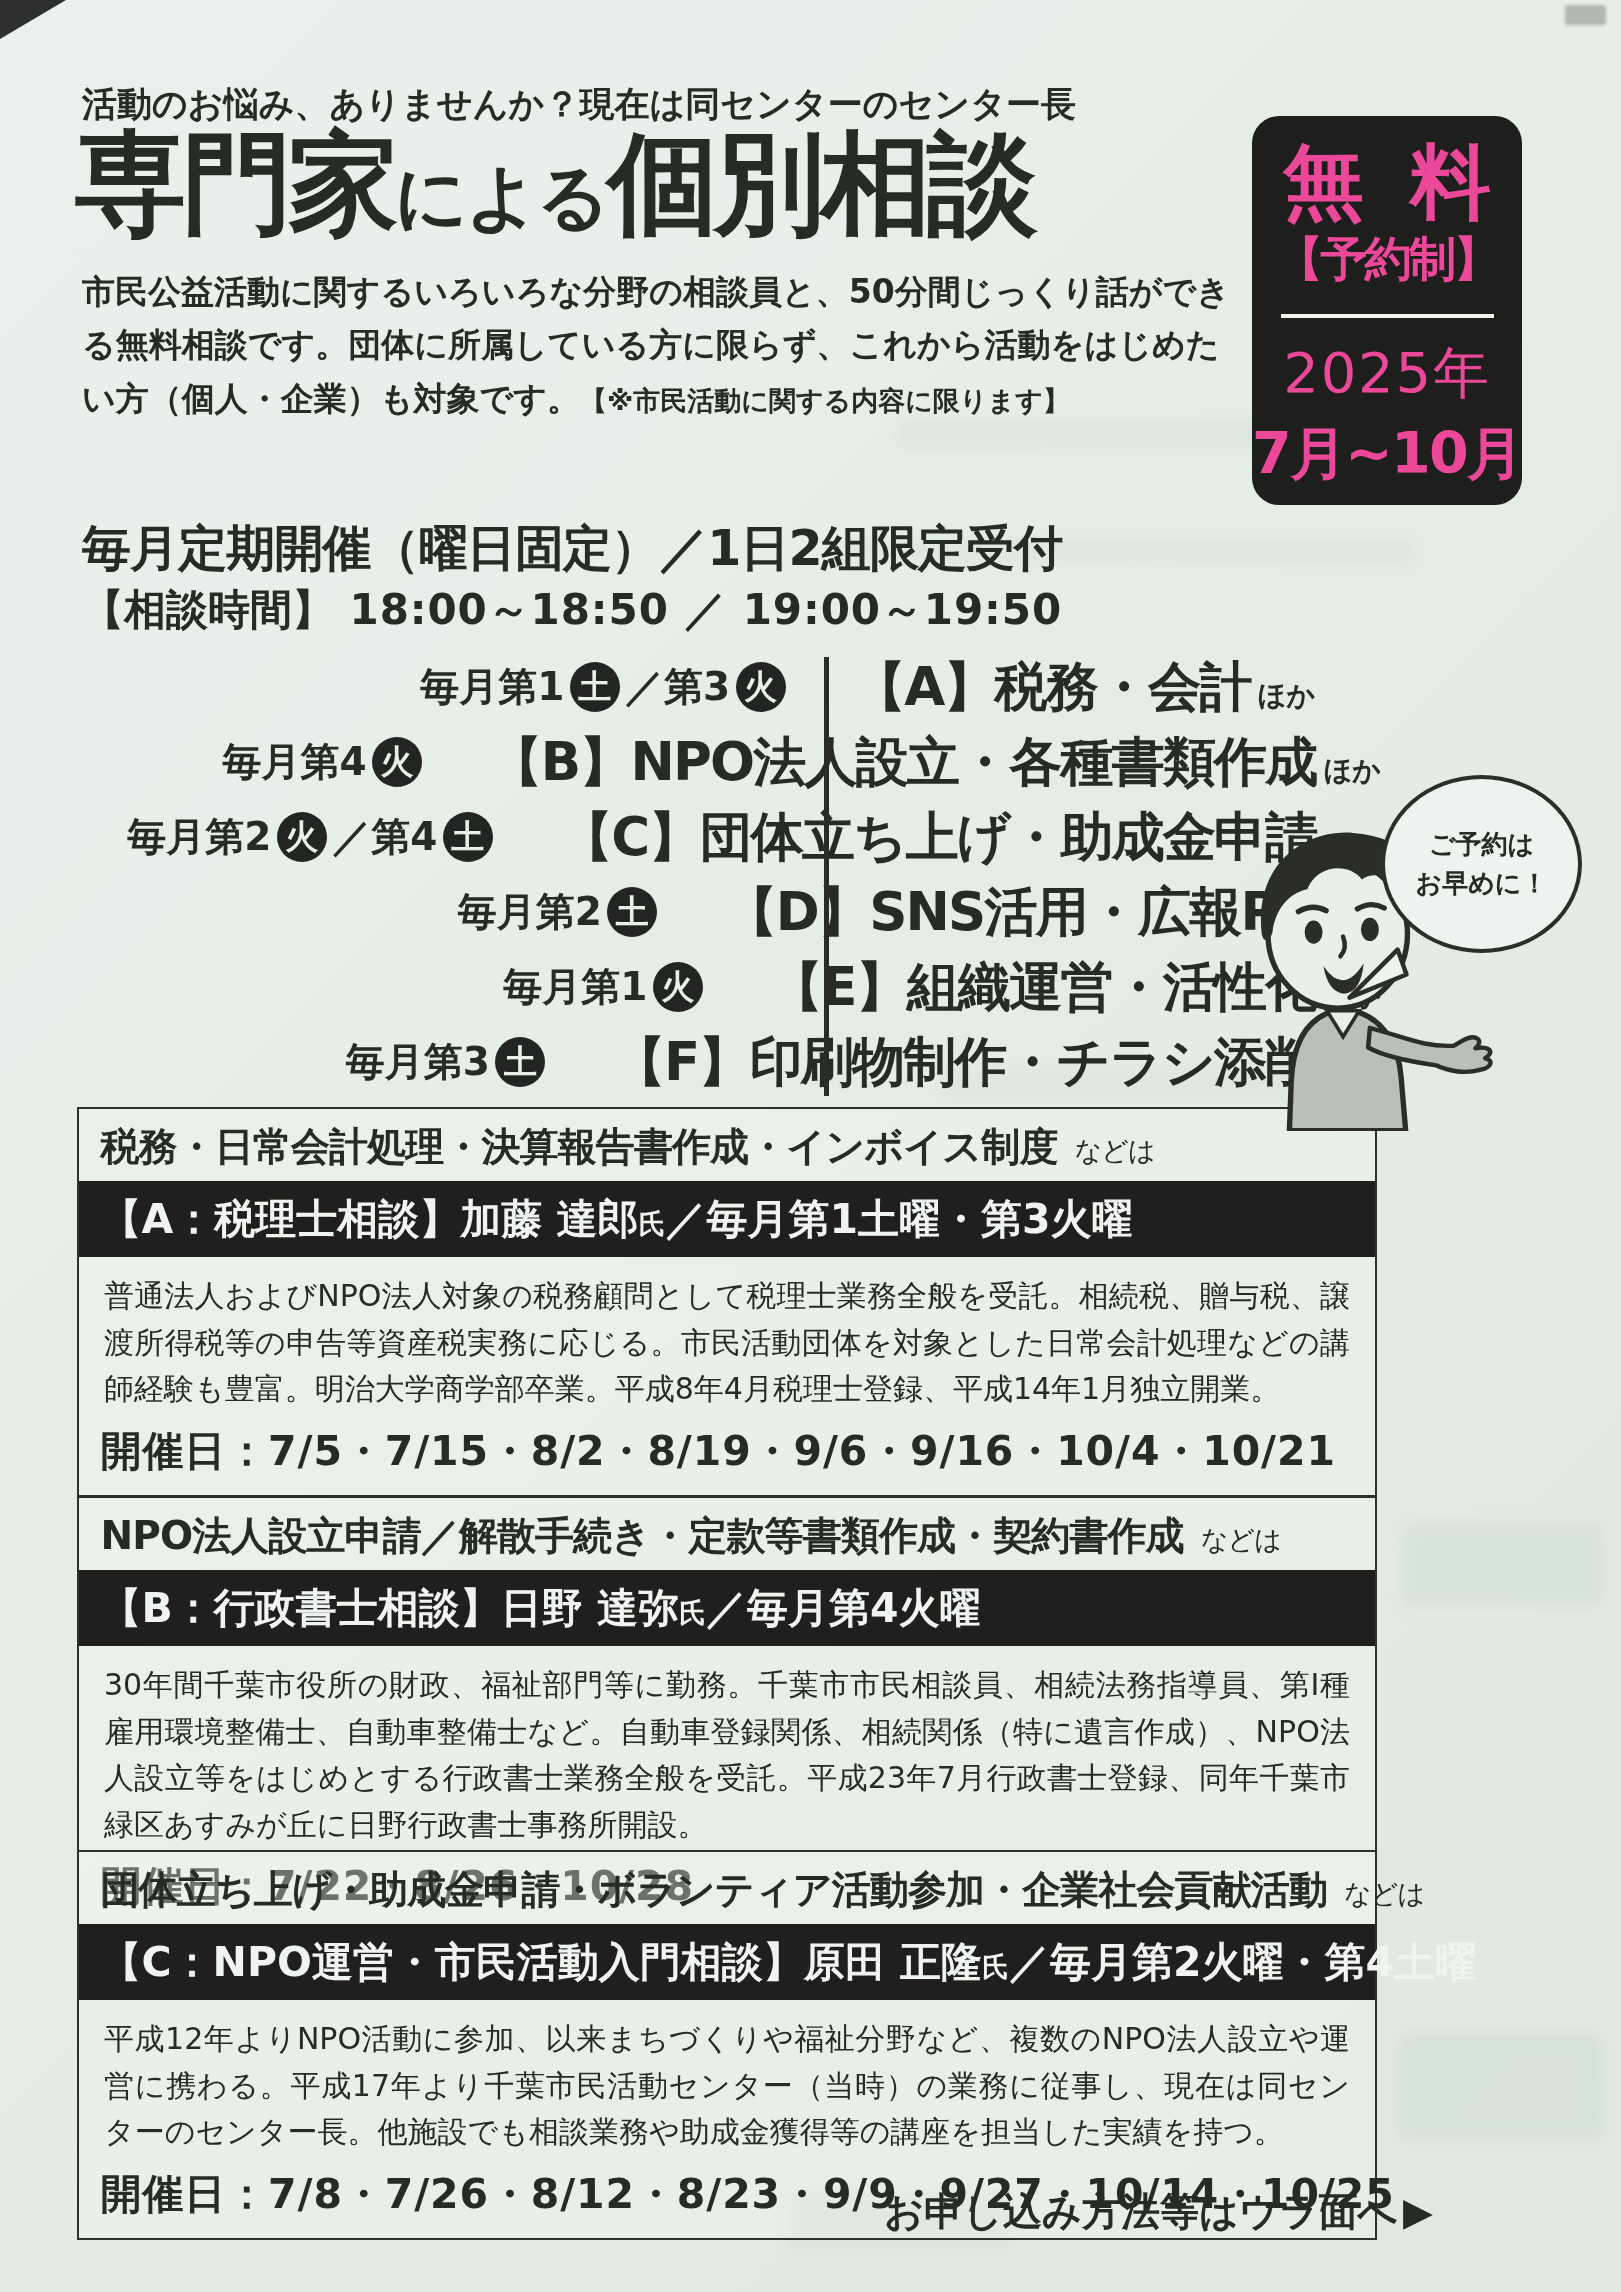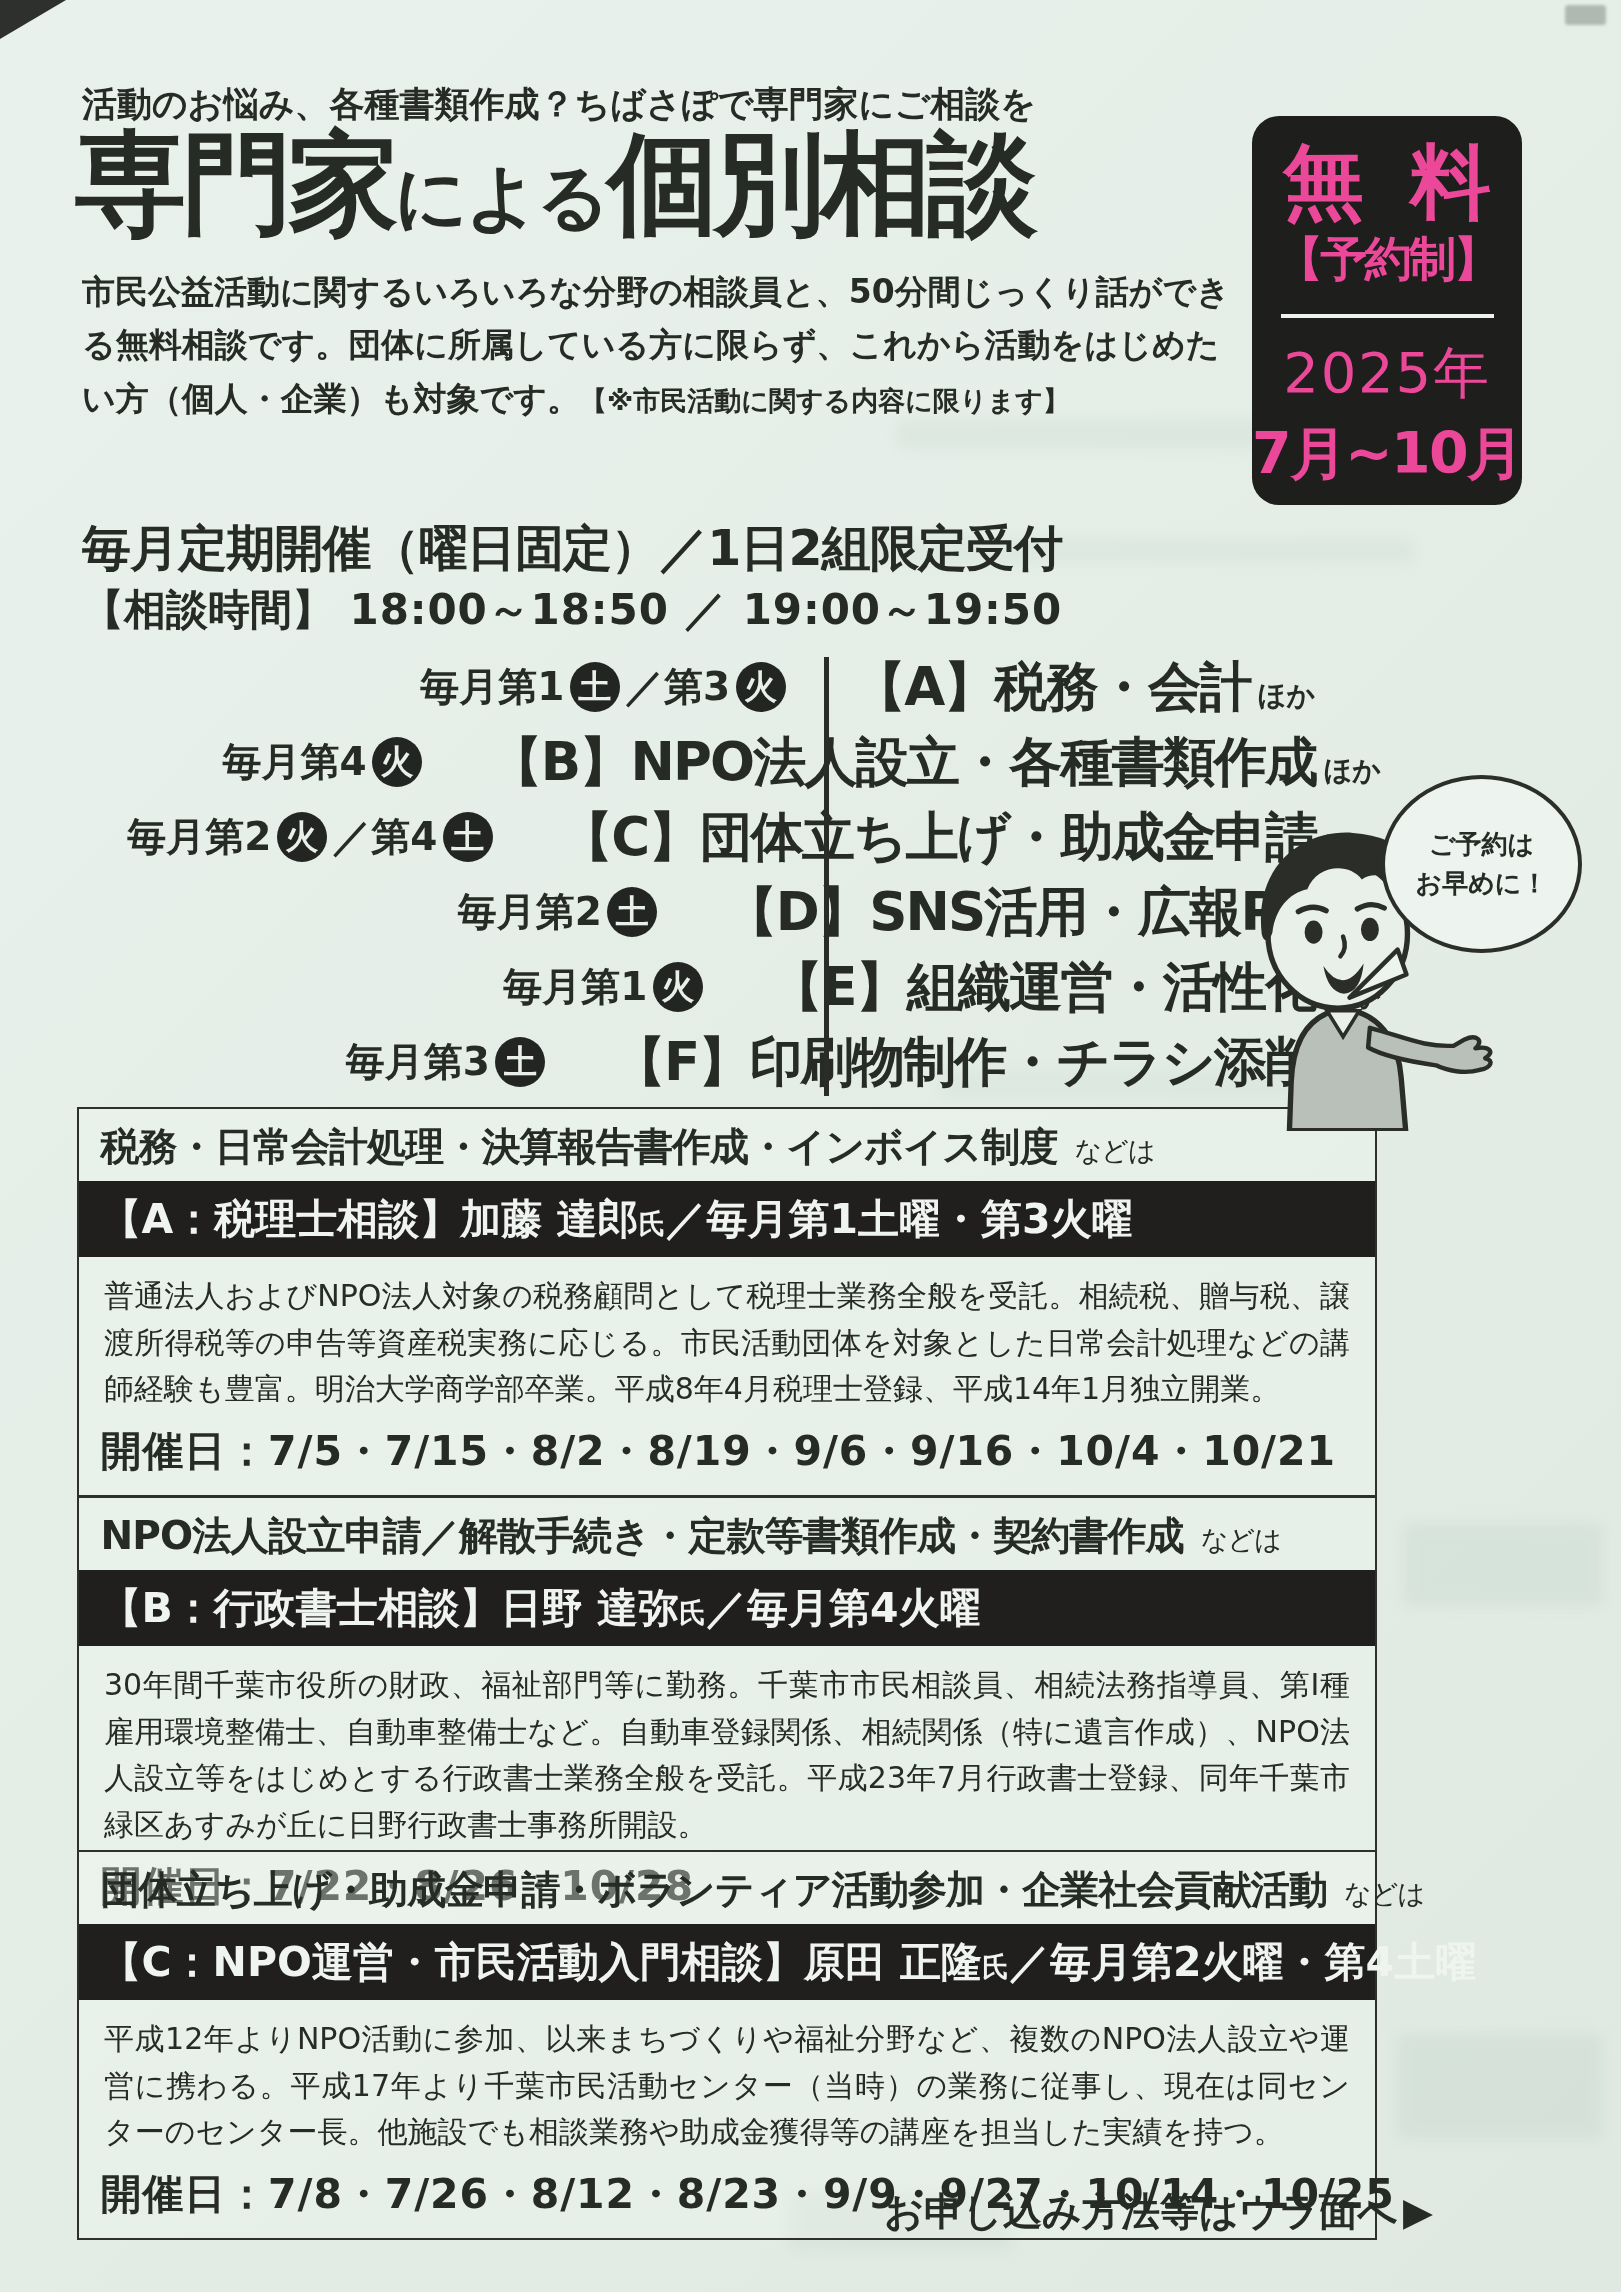--- a/index.html
+++ b/index.html
@@ -76,21 +76,21 @@
 
   <div class="corner-artifact"></div>
   <div class="corner-mark"></div>
   <div class="ghost" style="left:896px;top:419px;width:502px;height:30px;opacity:.10;"></div>
   <div class="ghost" style="left:842px;top:537px;width:573px;height:27px;opacity:.09;"></div>
   <div class="ghost" style="left:940px;top:1068px;width:430px;height:32px;opacity:.08;"></div>
   <div class="ghost" style="left:1402px;top:1522px;width:202px;height:85px;opacity:.12;"></div>
   <div class="ghost" style="left:1397px;top:2033px;width:206px;height:107px;opacity:.12;"></div>
   <div class="ghost" style="left:788px;top:2192px;width:224px;height:59px;opacity:.10;"></div>
 
-  <div class="tagline">活動のお悩み、各種書類作成？ちばさぽで専門家にご相談を</div>
+  <div class="tagline">活動のお悩み、ありませんか？現在は同センターのセンター長</div>
   <h1 class="title"><span class="t-big">専門家</span><span class="t-mid">による</span><span class="t-big">個別相談</span></h1>
   <p class="intro"><span>市民公益活動に関するいろいろな分野の相談員と、50分間じっくり話ができる無料相談です。団体に所属している方に限らず、これから活動をはじめたい方（個人・企業）も対象です。</span><span class="intro-note">【※市民活動に関する内容に限ります】</span></p>
 
   <div class="badge">
     <div class="badge-free">無 料</div>
     <div class="badge-res">【予約制】</div>
     <div class="badge-divider"></div>
     <div class="badge-year">2025年</div>
     <div class="badge-months">7月~10月</div>
   </div>

